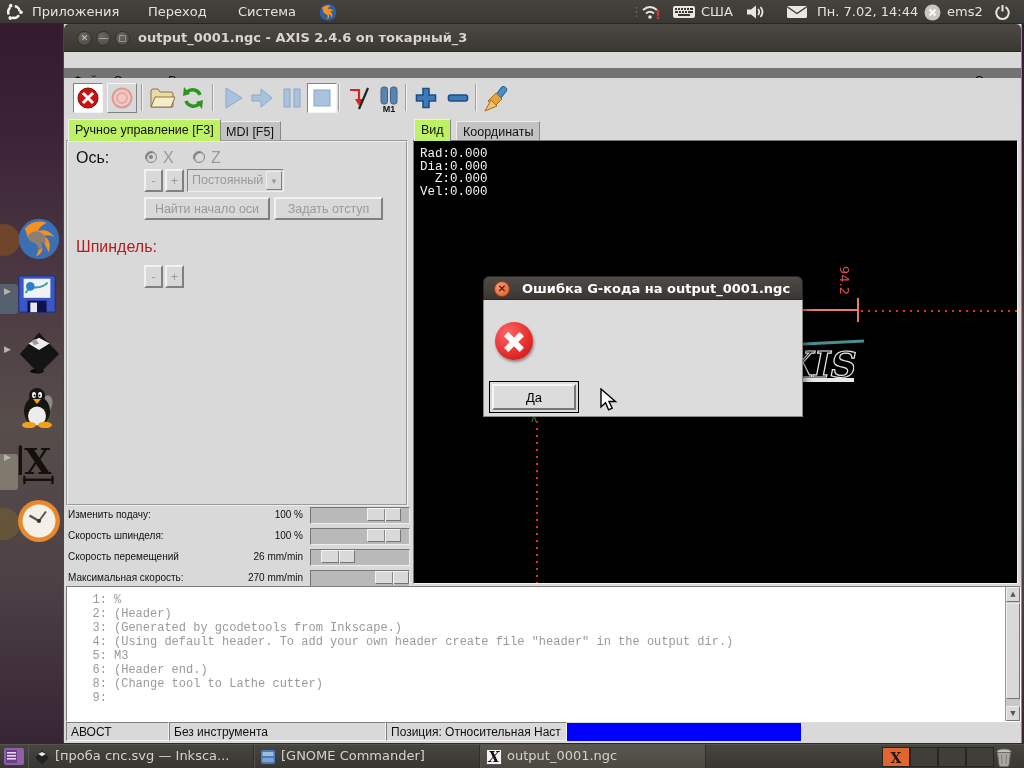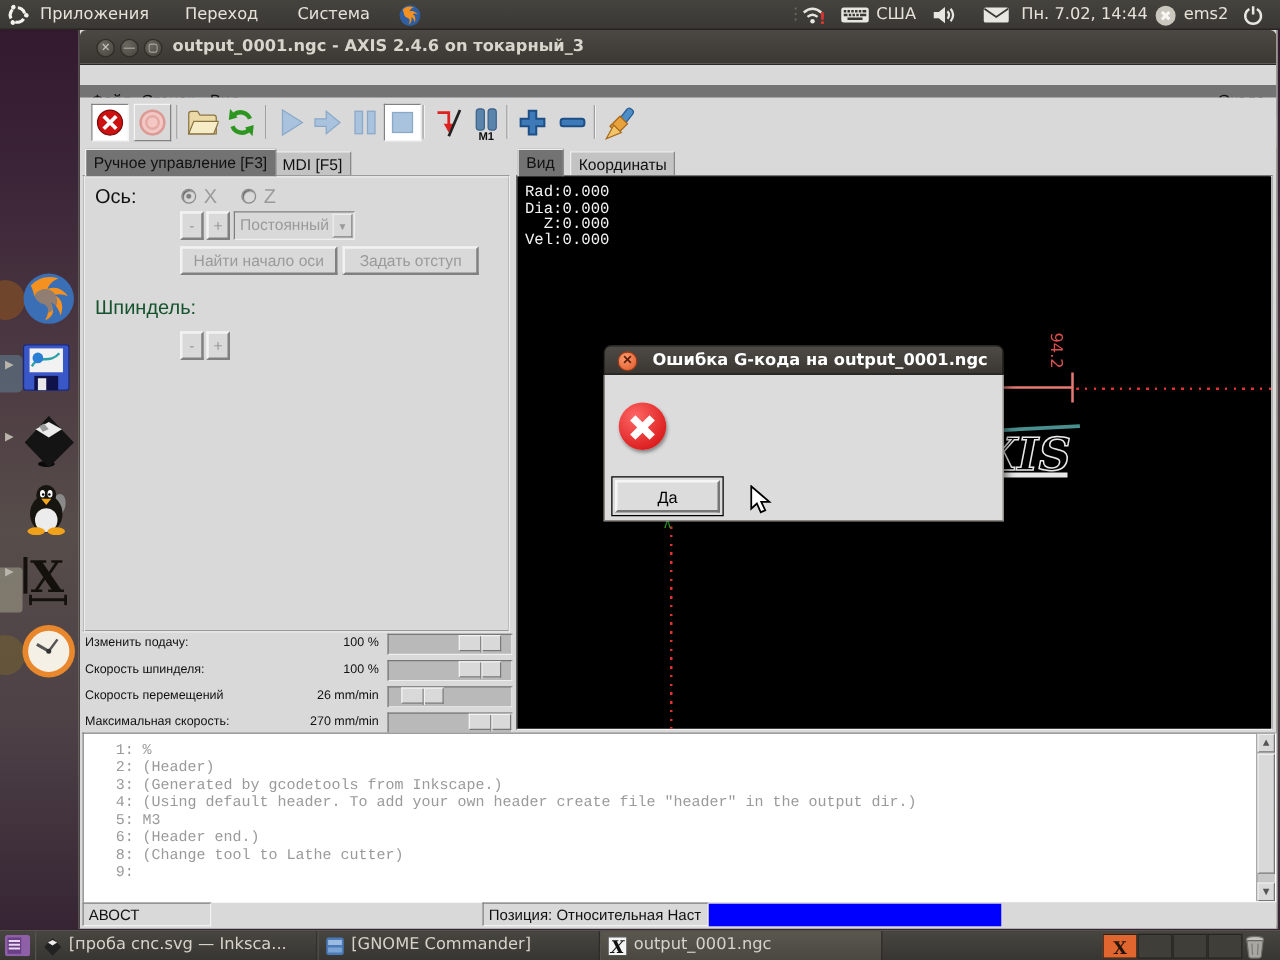--- a/index.html
+++ b/index.html
@@ -17,21 +17,21 @@
 .tb-btn{position:absolute;top:7px;width:15px;height:15px;border-radius:50%;background:radial-gradient(circle at 35% 30%,#6b6861,#47443f);border:1px solid #302e29;color:#c9c5bc;font-size:9px;line-height:13px;text-align:center}
 #titlebar .title{position:absolute;left:74px;top:6px;color:#d9d5cc;font-weight:bold;font-size:13px;font-family:"DejaVu Sans",sans-serif}
 #menubar{position:absolute;left:0;top:44px;width:100%;height:26px;background:#737373;border-bottom:1px solid #aeaca6;font-size:13px;color:#111}
 #menubar .m{position:absolute;top:5px}
 #toolbar{position:absolute;left:0;top:54px;width:100%;height:40px;background:#d9d9d9}
 .tbtn{position:absolute;top:5px;width:30px;height:30px;background:#d9d9d9;border-top:1px solid #f4f4f4;border-left:1px solid #f4f4f4;border-right:1px solid #828282;border-bottom:1px solid #828282}
 .tbtn.sunk{background:#fff;border-top:1px solid #828282;border-left:1px solid #828282;border-right:1px solid #f4f4f4;border-bottom:1px solid #f4f4f4}
 .tbtn svg{position:absolute;left:2px;top:2px}
 .tsep{position:absolute;top:6px;width:2px;height:27px;background:#9f9f9f;border-right:1px solid #f2f2f2}
 .tab{position:absolute;font-size:12.5px;color:#111;background:#c3c3c3;border:1px solid #888;border-bottom:none;padding:3px 6px 2px;border-top-color:#eee;border-left-color:#eee}
-.tab.sel{background:#737373;z-index:3;padding-bottom:4px}
+.tab.sel{background:#bef264;z-index:3;padding-bottom:4px}
 #lpane-body{position:absolute;left:2px;top:116px;width:342px;height:366px;border:2px groove #eee;background:#d9d9d9}
 .dis{color:#9a9a9a}
 .btn{background:#d9d9d9;border-top:2px solid #f2f2f2;border-left:2px solid #f2f2f2;border-right:2px solid #808080;border-bottom:2px solid #808080;font-size:12.5px;text-align:center;color:#9a9a9a}
 .radio{width:12px;height:12px;border-radius:50%;background:#d9d9d9;border:1px solid #888;box-shadow:inset 1px 1px 1px #666;position:absolute}
 .radio .dot{position:absolute;left:3px;top:3px;width:4px;height:4px;border-radius:50%;background:#808080}
 .srow{position:absolute;left:3px;width:341px;height:21px;font-size:10px;color:#111}
 .srow .lab{position:absolute;left:1px;top:3px}
 .srow .val{position:absolute;right:105px;top:3px}
 .strough{position:absolute;left:243px;top:1px;width:100px;height:17px;background:#b9b9b9;border:1px solid #888;border-top-color:#777;border-left-color:#777;border-bottom-color:#eee;border-right-color:#eee}
 .shandle{position:absolute;top:0px;width:34px;height:13px;background:#d9d9d9;border-top:1px solid #f2f2f2;border-left:1px solid #f2f2f2;border-right:1px solid #777;border-bottom:1px solid #777}
@@ -335,21 +335,21 @@
       <span class="radio" style="left:125px;top:9px"></span>
       <span class="abs dis" style="left:143px;top:7px">Z</span>
       <span class="abs btn" style="left:76px;top:27px;width:19px;height:23px;line-height:20px">-</span>
       <span class="abs btn" style="left:97px;top:27px;width:19px;height:23px;line-height:20px">+</span>
       <span class="abs" style="left:119px;top:27px;width:97px;height:23px;background:#d9d9d9;border:1px solid #808080;border-bottom-color:#eee;border-right-color:#eee">
         <span class="dis" style="position:absolute;left:4px;top:3px;font-size:12.5px">Постоянный</span>
         <span style="position:absolute;right:1px;top:1px;width:16px;height:19px;background:#d9d9d9;border-top:1px solid #eee;border-left:1px solid #eee;border-right:1px solid #808080;border-bottom:1px solid #808080;color:#9a9a9a;font-size:8px;text-align:center;line-height:19px">▼</span>
       </span>
       <span class="abs btn" style="left:76px;top:55px;width:126px;height:23px;line-height:20px">Найти начало оси</span>
       <span class="abs btn" style="left:206px;top:55px;width:109px;height:23px;line-height:20px">Задать отступ</span>
-      <span class="abs" style="left:8px;top:96px;color:#14532d">Шпиндель:</span>
+      <span class="abs" style="left:8px;top:96px;color:#b91c1c">Шпиндель:</span>
       <span class="abs btn" style="left:76px;top:123px;width:19px;height:23px;line-height:20px">-</span>
       <span class="abs btn" style="left:97px;top:123px;width:19px;height:23px;line-height:20px">+</span>
     </div>
 
     <div class="srow" style="top:482px">
       <span class="lab">Изменить подачу:</span>
       <span class="val">100 %</span>
       <span class="strough">
           <span class="shandle" style="left:56px"></span>
         </span>
@@ -408,20 +408,21 @@
         <div class="gl"><span class="gnum">9:</span><span></span></div>
       </div>
       <div id="gscroll">
         <span class="sarrow" style="top:0">▲</span>
         <div id="gthumb"></div>
         <span class="sarrow" style="bottom:0">▼</span>
       </div>
     </div>
 
     <span class="scell" style="left:2px;width:103px">АВОСТ</span>
+    <span class="scell" style="left:105px;width:217px">Без инструмента</span>
     <span class="scell" style="left:322px;width:181px">Позиция: Относительная Наст</span>
     <span class="scell" style="left:503px;width:454px;border-color:#d9d9d9"></span>
     <span id="bluebar"></span>
   </div>
 
   <div id="dialog">
     <div id="dlg-tb">
       <span id="dlg-close">✕</span>
       <span class="t">Ошибка G-кода на output_0001.ngc</span>
     </div>

